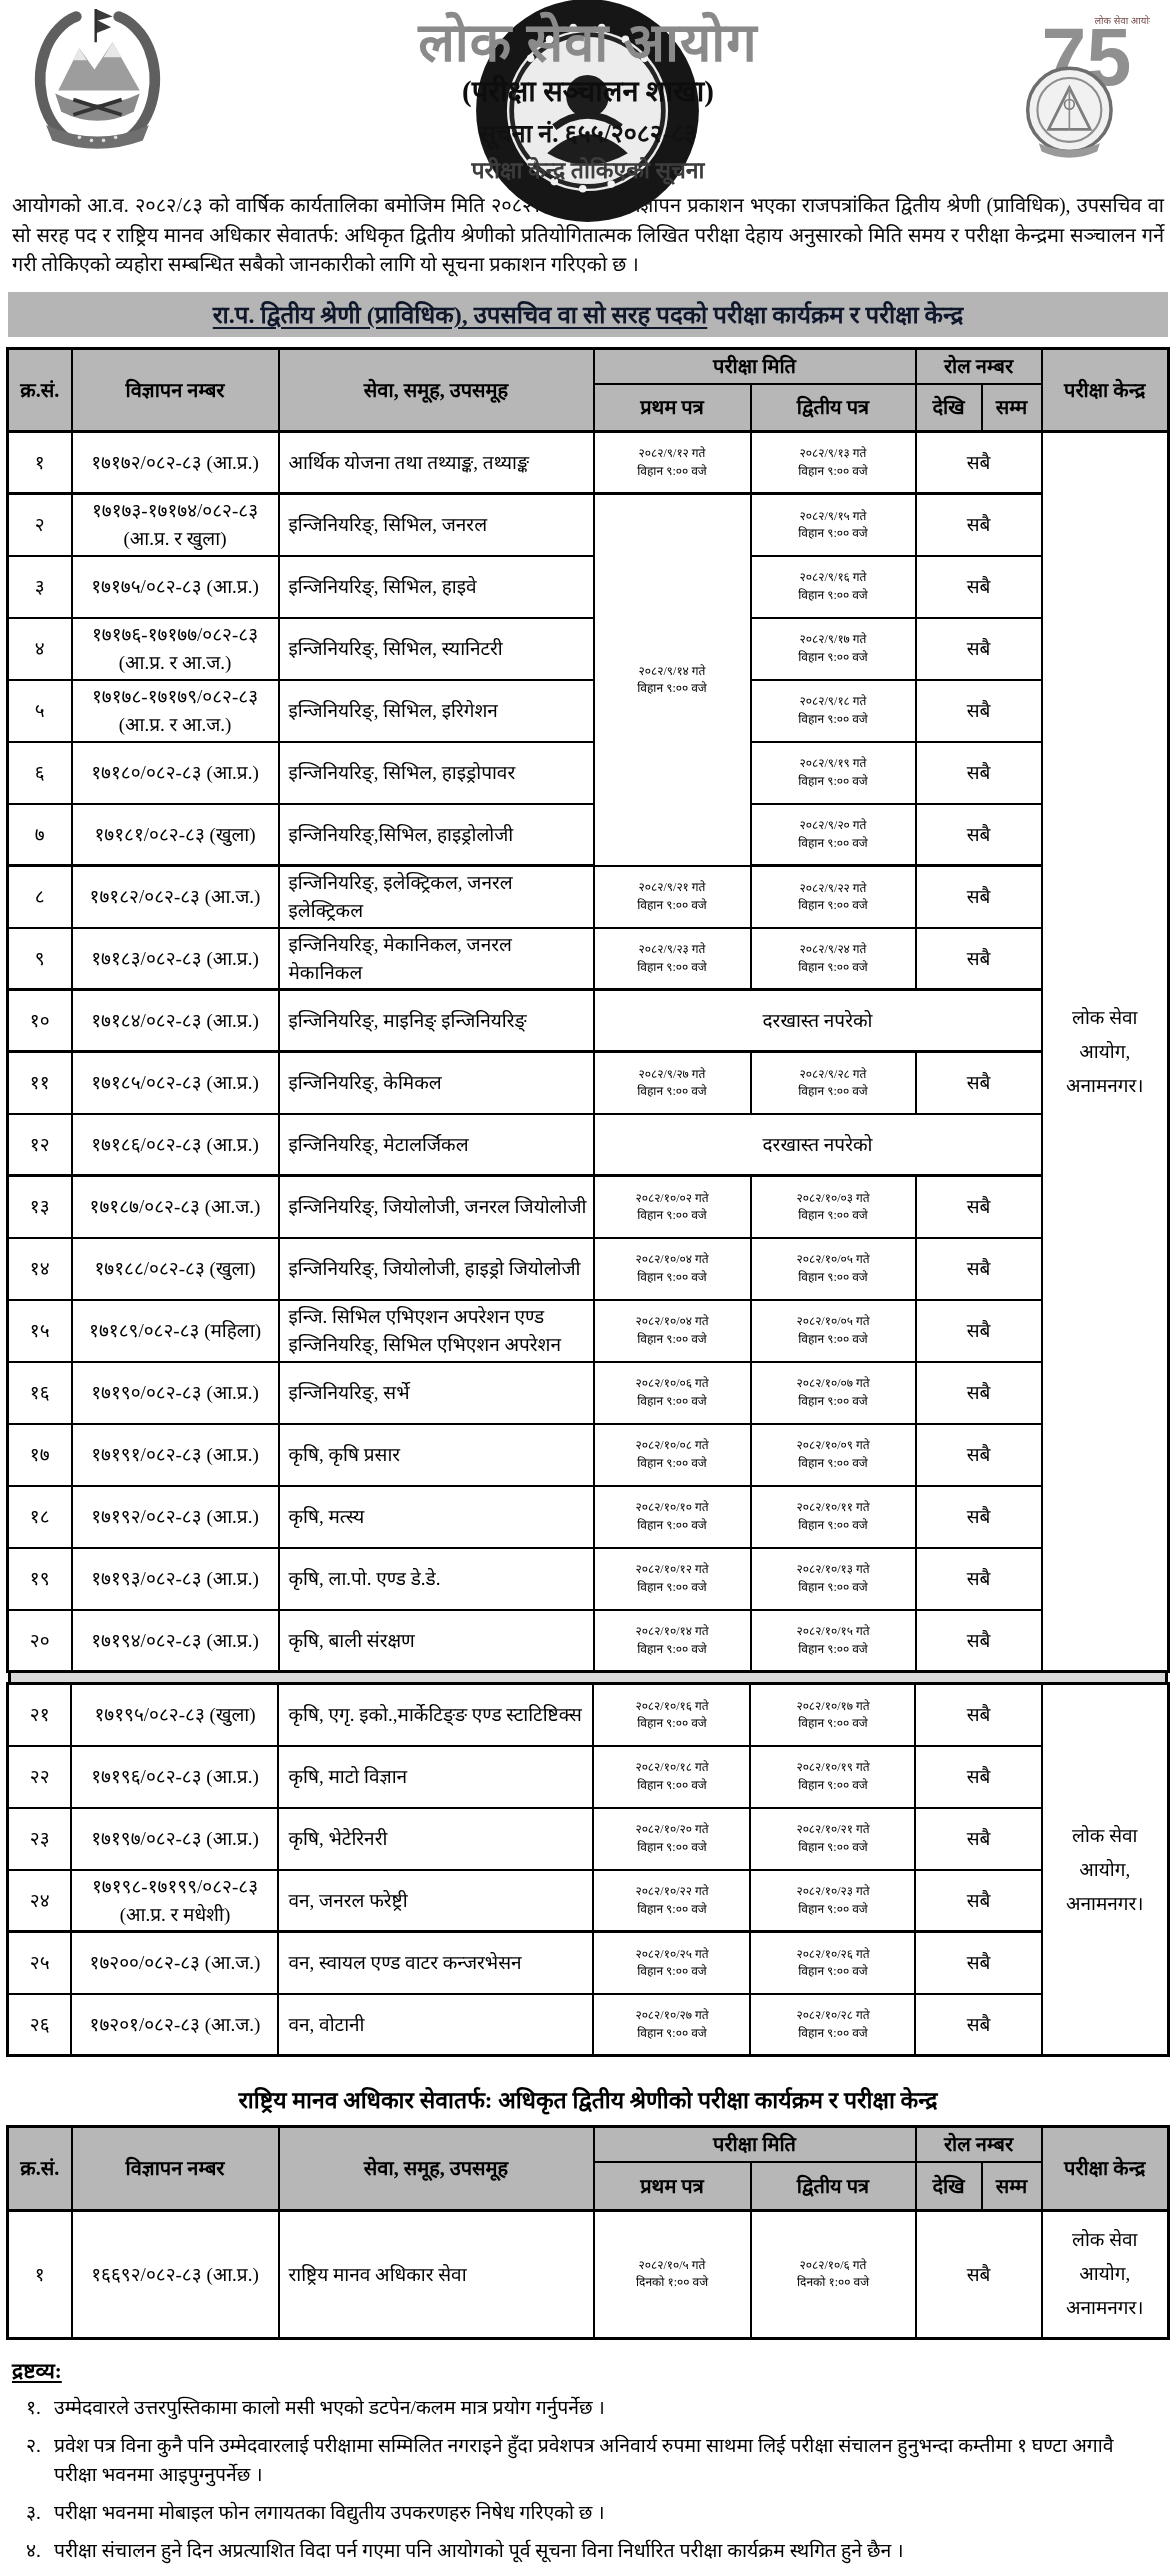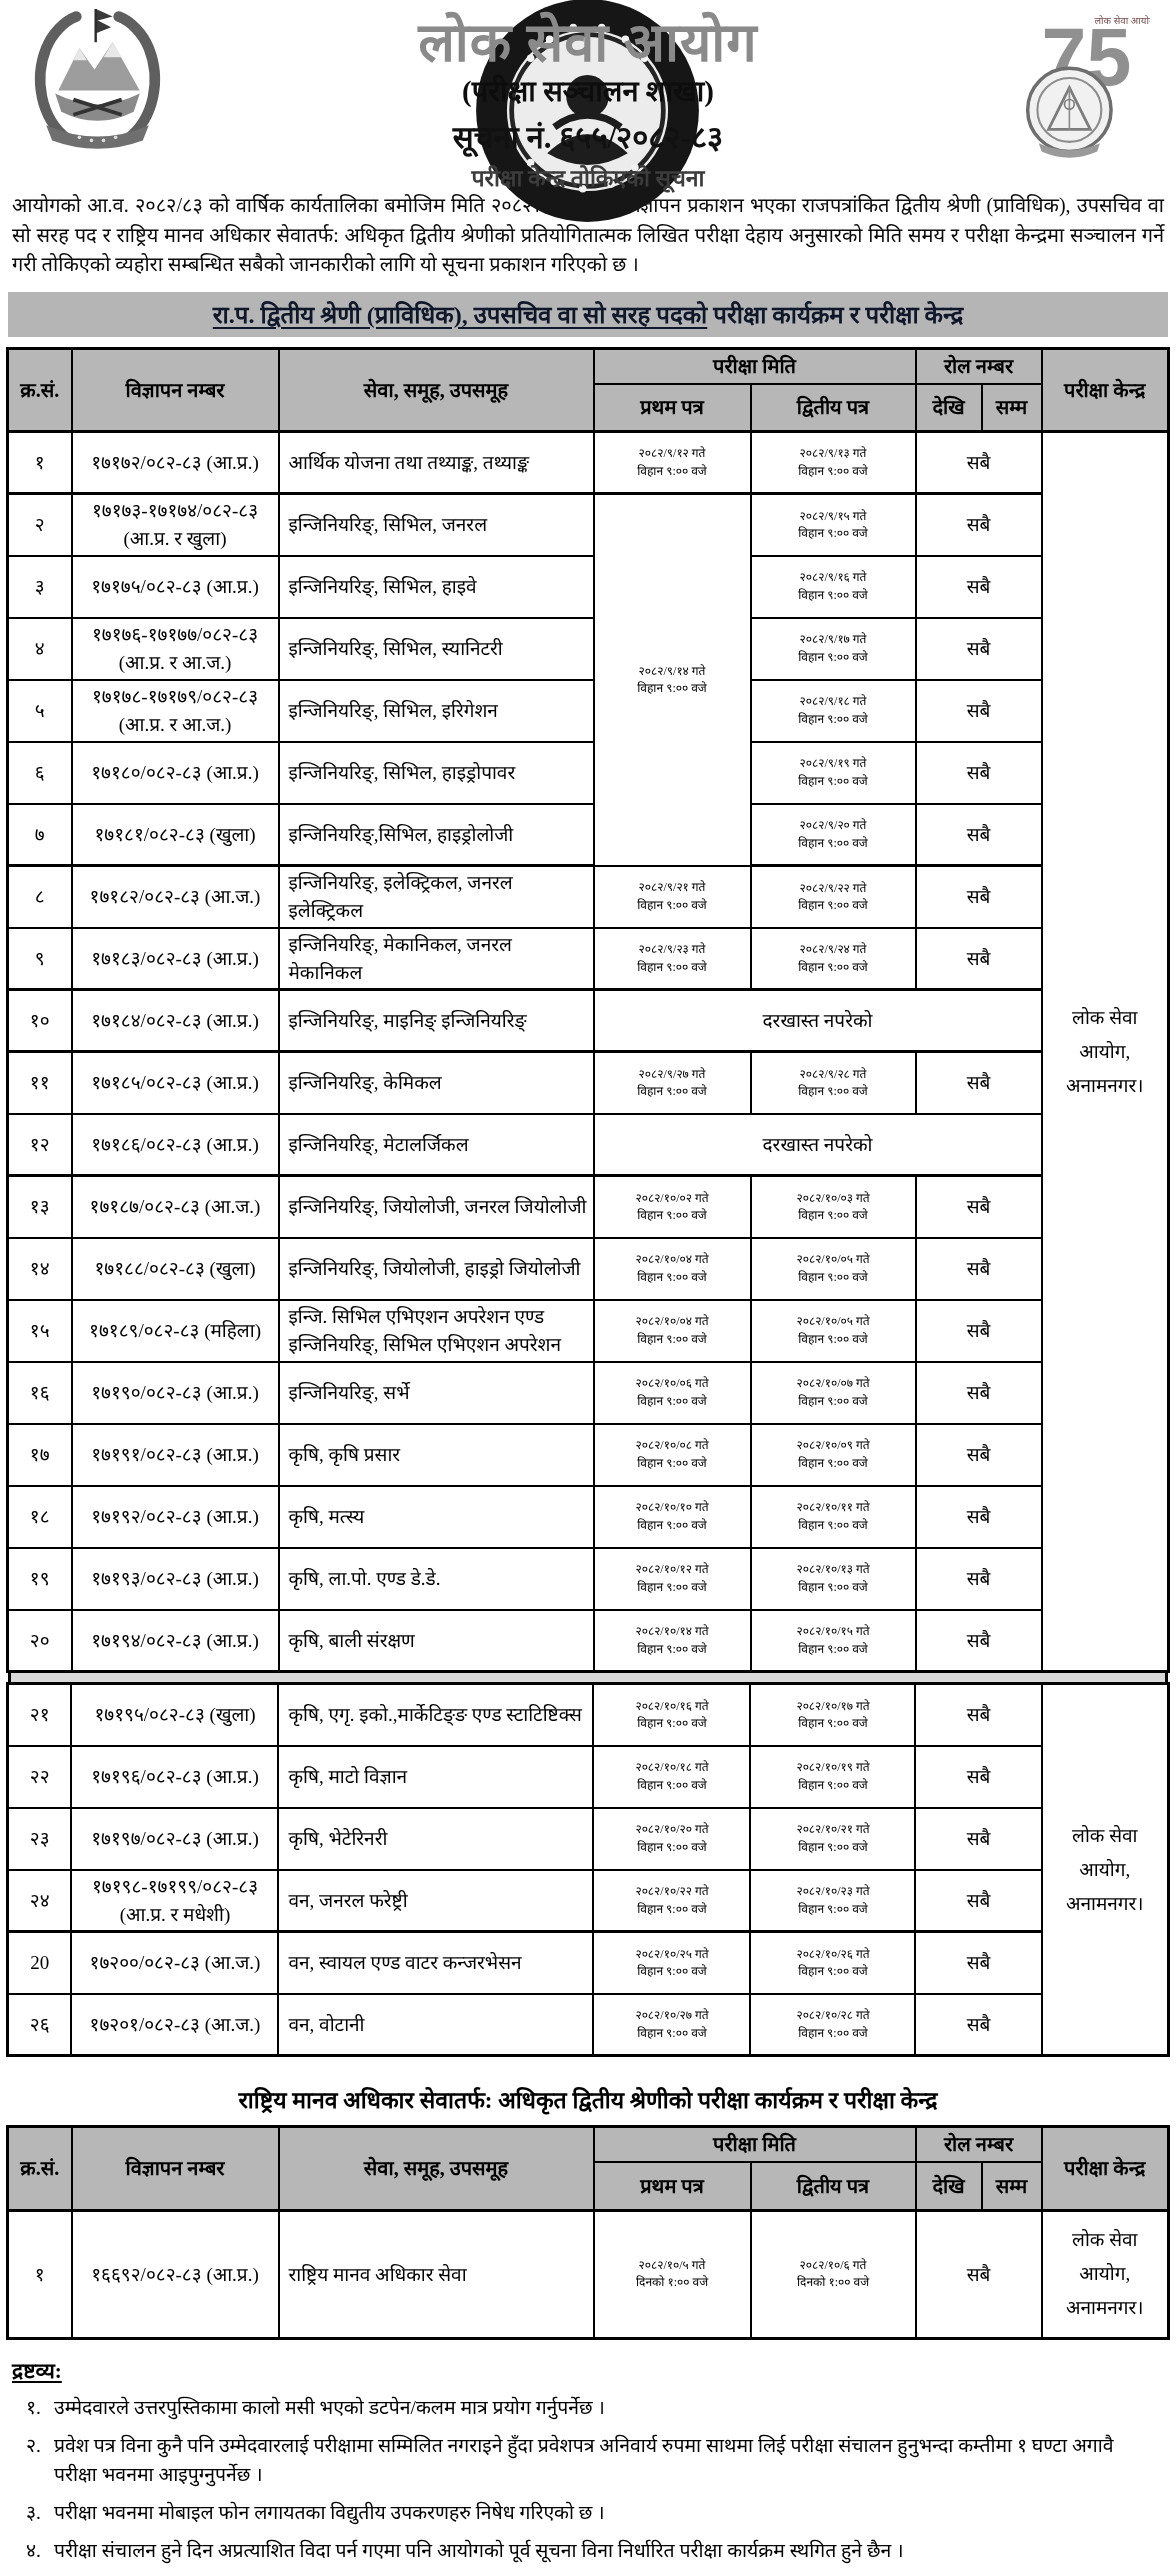--- a/index.html
+++ b/index.html
@@ -9,21 +9,21 @@
 
   
   .header { position:relative; height:181px; }
   .left-emblem { position:absolute; left:22px; top:6px; width:151px; height:151px; }
   .right-logo  { position:absolute; right:26px; top:6px; width:139px; height:155px; }
   .watermark   { position:absolute; left:469px; top:-8px; width:237px; height:237px; z-index:0; }
   .head-center { position:relative; z-index:2; text-align:center; }
   .org-title   { padding-top:16px; font-size:54px; font-weight:bold; color:#8a8a8a;
                  letter-spacing:1px; line-height:1.0; }
   .dept-line   { font-size:29px; font-weight:bold; color:#0d0d0d; }
-  .notice-no   { font-size:31px; font-weight:bold; color:#111; margin-top:6px; }
+  .notice-no   { font-size:25px; font-weight:bold; color:#111; margin-top:6px; }
   .notice-title{ font-size:23px; font-weight:bold; color:#3c3c3c; margin-top:4px; }
 
   
   .intro { margin:10px 12px 0 12px; font-size:20px; line-height:1.48; text-align:justify; color:#0a0a0a; }
 
   
   .bar-title { margin:12px 8px 10px 8px; background:#b5b5b5; text-align:center;
                font-size:24px; font-weight:bold; color:#0f172a; padding:5px 0 7px 0; }
   .bar-title .u { text-decoration:underline; text-underline-offset:4px; }
   .plain-title { margin:26px 8px 10px 8px; text-align:center; font-size:23px; font-weight:bold; }
@@ -350,21 +350,21 @@
         </tr>
         <tr class="thick">
           <td>२४</td>
           <td>१७१९८-१७१९९/०८२-८३ (आ.प्र. र मधेशी)</td>
           <td class="service">वन, जनरल फरेष्ट्री</td>
           <td rowspan="1" class="date">२०८२/१०/२२ गते<br>विहान ९:०० वजे</td>
           <td class="date">२०८२/१०/२३ गते<br>विहान ९:०० वजे</td>
           <td colspan="2">सबै</td>
         </tr>
         <tr>
-          <td>20</td>
+          <td>२५</td>
           <td>१७२००/०८२-८३ (आ.ज.)</td>
           <td class="service">वन, स्वायल एण्ड वाटर कन्जरभेसन</td>
           <td rowspan="1" class="date">२०८२/१०/२५ गते<br>विहान ९:०० वजे</td>
           <td class="date">२०८२/१०/२६ गते<br>विहान ९:०० वजे</td>
           <td colspan="2">सबै</td>
         </tr>
         <tr>
           <td>२६</td>
           <td>१७२०१/०८२-८३ (आ.ज.)</td>
           <td class="service">वन, वोटानी</td>

